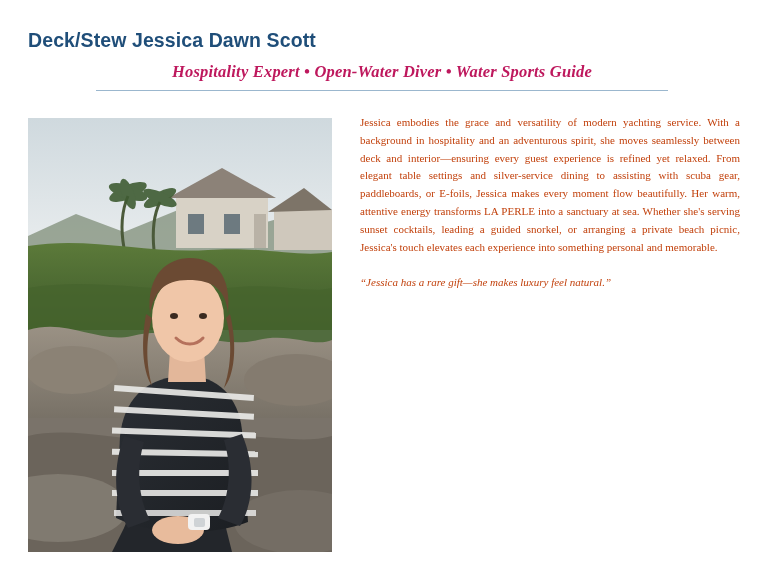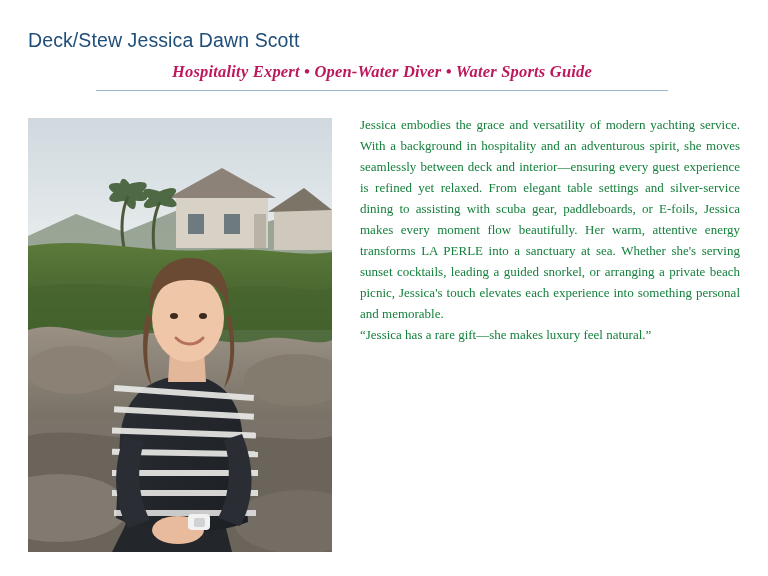--- a/index.html
+++ b/index.html
@@ -18,21 +18,21 @@
     width: 768px;
     height: 576px;
     box-sizing: border-box;
     padding: 0;
   }
   .title {
     position: absolute;
     left: 28px;
     top: 16px;
     font-family: "Liberation Sans", sans-serif;
-    font-weight: normal;
+    font-weight: bold;
     font-size: 19.5px;
     color: #1F4E79;
     letter-spacing: 0.1px;
     white-space: nowrap;
   }
   .subtitle-wrap {
     position: absolute;
     left: 96px;
     top: 62px;
     width: 572px;
@@ -70,31 +70,33 @@
   }
   .body-col {
     position: absolute;
     left: 360px;
     top: 114px;
     width: 380px;
   }
   .body-col p {
     margin: 0;
     font-family: "Liberation Serif", serif;
-    font-size: 13px;
+    font-size: 11px;
     line-height: 1.62;
-    color: #15803d;
+    color: #c2410c;
     text-align: justify;
     text-justify: inter-word;
   }
   .body-col p.bio {
     text-align: justify;
   }
   .body-col p.quote {
+    margin-top: 17px;
     text-align: left;
+    font-style: italic;
   }
 </style>
 </head>
 <body>
 
 <div class="page">
 
   <h1 class="title">Deck/Stew Jessica Dawn Scott</h1>
 
   <div class="subtitle-wrap">

